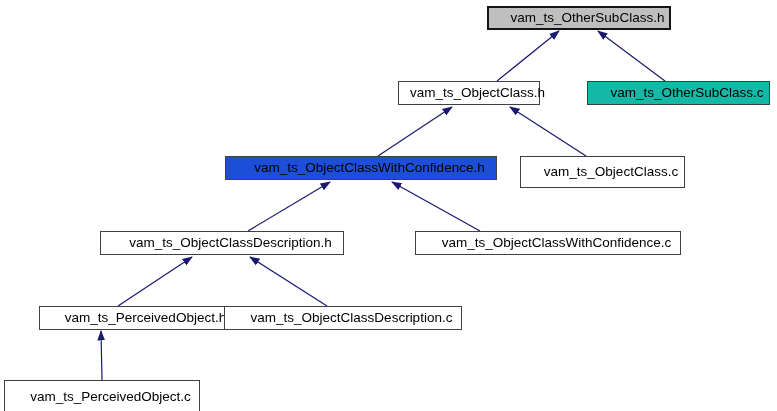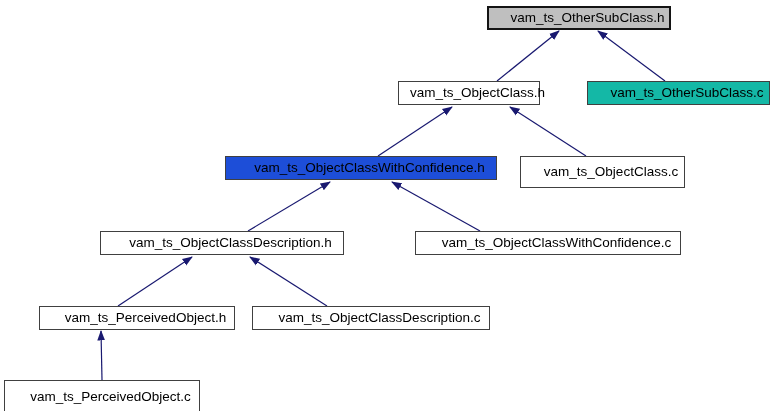--- a/index.html
+++ b/index.html
@@ -60,16 +60,16 @@
   </svg>
   <div id="nodes-layer">
       <div class="node" style="left: 487px; top: 6px; width: 184px; height: 24px; background: rgb(191, 191, 191); border: 2px solid rgb(20, 20, 20); color: rgb(0, 0, 0);">vam_ts_OtherSubClass.h</div>
       <div class="node" style="left: 398px; top: 81px; width: 142px; height: 24px; background: rgb(255, 255, 255); border: 1px solid rgb(64, 64, 64); color: rgb(0, 0, 0);">vam_ts_ObjectClass.h</div>
       <div class="node" style="left: 587px; top: 81px; width: 183px; height: 24px; background: #14b8a6; border: 1px solid rgb(64, 64, 64); color: rgb(0, 0, 0);">vam_ts_OtherSubClass.c</div>
       <div class="node" style="left: 225px; top: 156px; width: 272px; height: 24px; background: #1d4ed8; border: 1px solid rgb(64, 64, 64); color: rgb(0, 0, 0);">vam_ts_ObjectClassWithConfidence.h</div>
       <div class="node" style="left: 520px; top: 156px; width: 165px; height: 32px; background: rgb(255, 255, 255); border: 1px solid rgb(64, 64, 64); color: rgb(0, 0, 0);">vam_ts_ObjectClass.c</div>
       <div class="node" style="left: 100px; top: 231px; width: 244px; height: 24px; background: rgb(255, 255, 255); border: 1px solid rgb(64, 64, 64); color: rgb(0, 0, 0); text-align: right;">vam_ts_ObjectClassDescription.h</div>
       <div class="node" style="left: 367px; top: 231px; width: 266px; height: 24px; background: rgb(255, 255, 255); border: 1px solid rgb(64, 64, 64); color: rgb(0, 0, 0); margin-left: 48px;">vam_ts_ObjectClassWithConfidence.c</div>
       <div class="node" style="left: 4px; top: 306px; width: 196px; height: 24px; background: rgb(255, 255, 255); border: 1px solid rgb(64, 64, 64); color: rgb(0, 0, 0); margin-left: 35px;">vam_ts_PerceivedObject.h</div>
-      <div class="node" style="left: 224px; top: 306px; width: 238px; height: 24px; background: rgb(255, 255, 255); border: 1px solid rgb(64, 64, 64); color: rgb(0, 0, 0); margin-left: 28px;">vam_ts_ObjectClassDescription.c</div>
+      <div class="node" style="left: 224px; top: 306px; width: 238px; height: 24px; background: rgb(255, 255, 255); border: 1px solid rgb(64, 64, 64); color: rgb(0, 0, 0);">vam_ts_ObjectClassDescription.c</div>
       <div class="node" style="left: 4px; top: 380px; width: 196px; height: 33px; background: rgb(255, 255, 255); border: 1px solid rgb(64, 64, 64); color: rgb(0, 0, 0);">vam_ts_PerceivedObject.c</div>
     </div>
 </div>
 
 </body></html>

